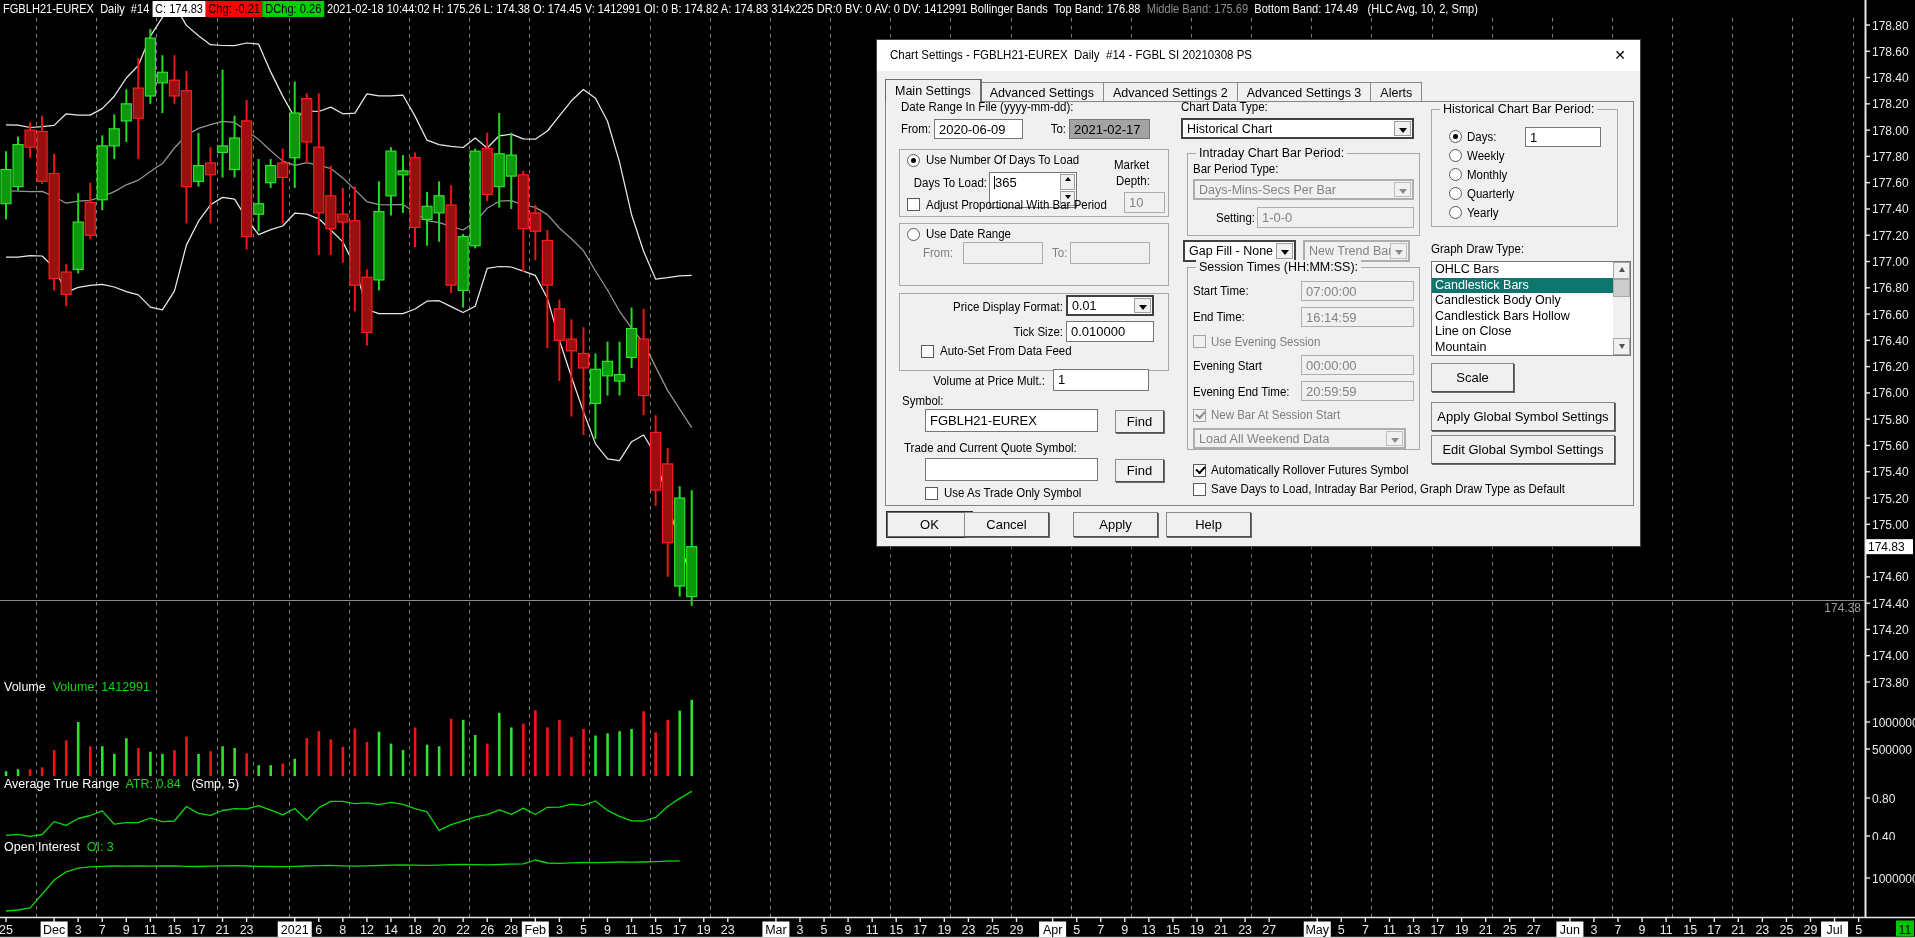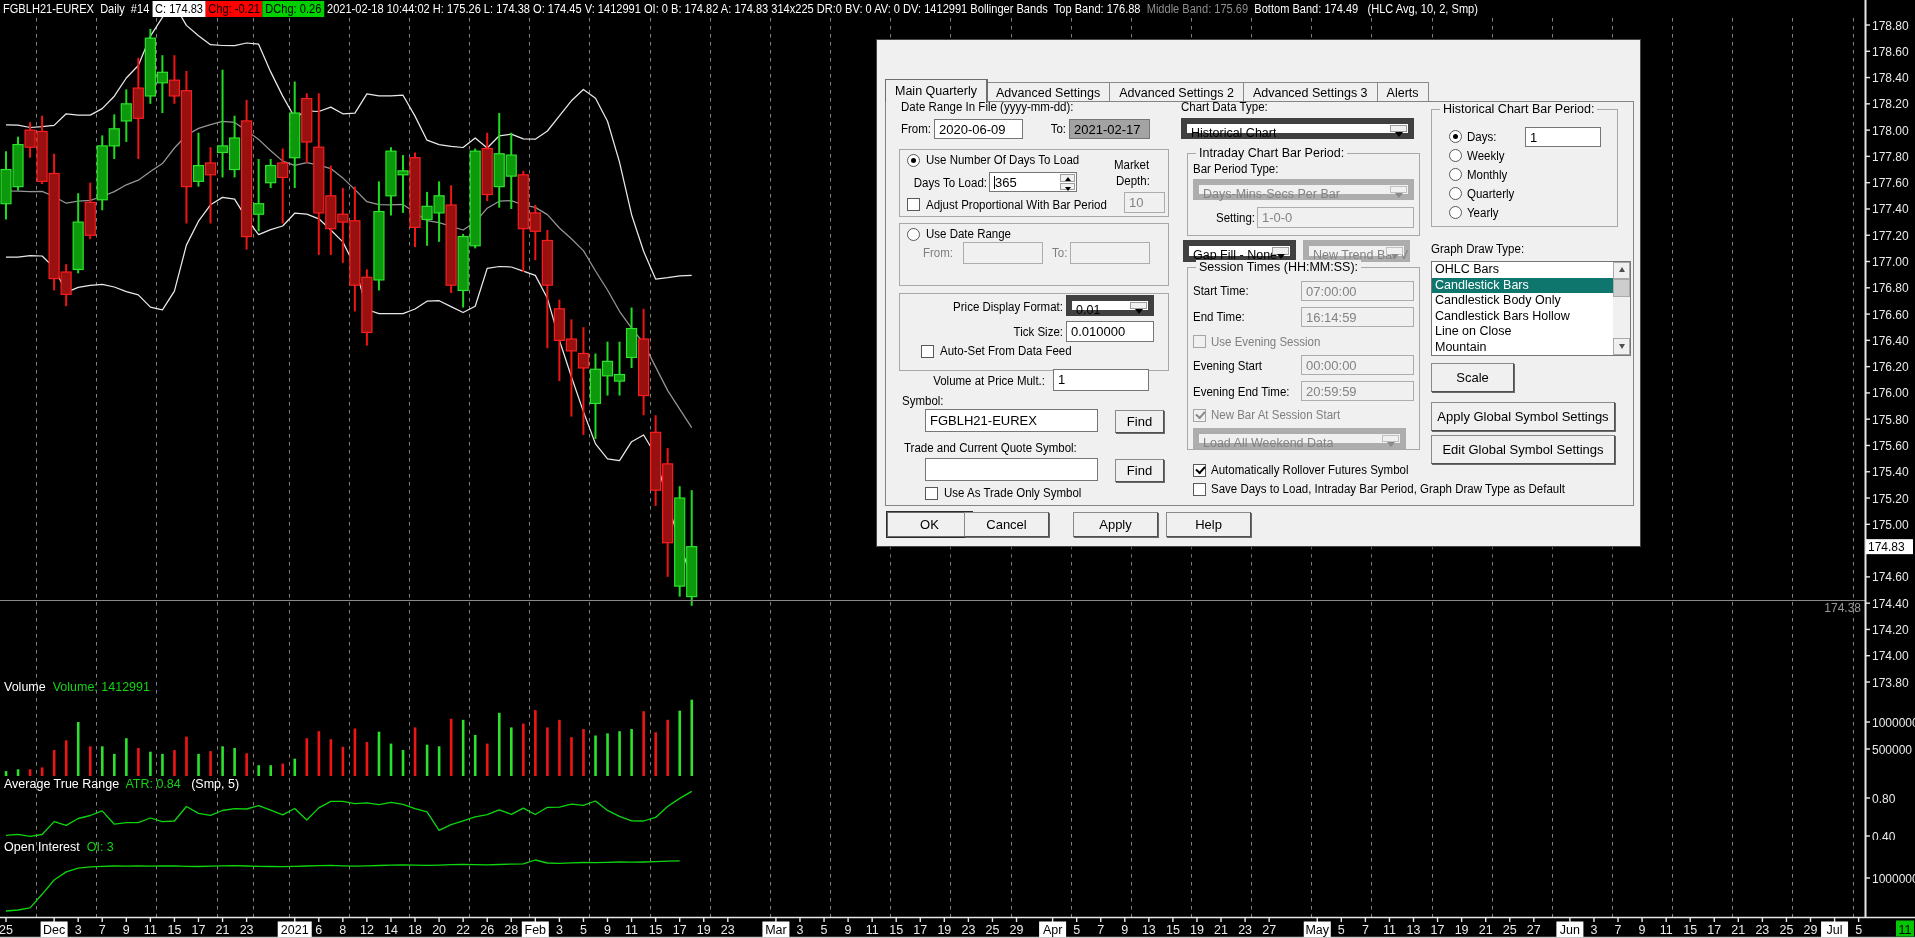--- a/index.html
+++ b/index.html
@@ -39,21 +39,21 @@
   .lbl.gray, .graytxt { color:#7e7e7e; }
   .lbl.r { text-align:right; }
   .groupbox { position:absolute; border:1px solid #a8a8a8; border-radius:0;
               box-shadow:inset 0 0 0 0 #fff; }
   .groupbox > .gb-label { position:absolute; top:-8px; left:8px; background:#f0f0f0; padding:0 3px;
                           white-space:nowrap; }
   .tbox { position:absolute; background:#fff; border:1px solid #767676; color:#000;
           font-size:13px; padding:2px 3px 0 4px; white-space:nowrap; overflow:hidden; }
   .tbox.dis { background:#f0f0f0; border-color:#adadad; color:#838383; }
   .tbox.grayed { background:#a3a3a3; }
-  .combo { position:absolute; background:#fff; border:6px solid #404040; }
+  .combo { position:absolute; background:#fff; border:2px solid #404040; }
   .combo .ctext { position:absolute; left:4px; top:2px; white-space:nowrap; overflow:hidden; }
   .combo .cbtn { position:absolute; right:1px; top:1px; bottom:1px; width:17px; background:#f0f0f0;
                  border:1px solid #9d9d9d; }
   .combo .cbtn:after { content:""; position:absolute; left:4px; top:6px; border:4px solid transparent;
                        border-top:5px solid #000; }
   .combo.dis { background:#f0f0f0; border-color:#adadad; }
   .combo.dis .ctext { color:#838383; }
   .combo.dis .cbtn { background:#f0f0f0; border-color:#c0c0c0; }
   .combo.dis .cbtn:after { border-top-color:#8a8a8a; }
   .radio { position:absolute; width:13px; height:13px; border-radius:50%; background:#fff;
@@ -547,41 +547,45 @@
       </g>
     </svg>
 
   <div id="info-bar"><span style="color: rgb(255, 255, 255);">FGBLH21-EUREX  Daily  #14 </span><span style="color: rgb(0, 0, 0); background: rgb(255, 255, 255); padding: 0px 3px;">C: 174.83</span><span style="color: rgb(0, 0, 0); background: rgb(254, 0, 0); padding: 0px 3px;">Chg: -0.21</span><span style="color: rgb(0, 0, 0); background: rgb(0, 207, 0); padding: 0px 3px;">DChg: 0.26</span><span style="color: rgb(255, 255, 255);"> 2021-02-18 10:44:02 H: 175.26 L: 174.38 O: 174.45 V: 1412991 OI: 0 B: 174.82 A: 174.83 314x225 DR:0 BV: 0 AV: 0 DV: 1412991 </span><span style="color: rgb(255, 255, 255);">Bollinger Bands</span><span style="color: rgb(255, 255, 255);">  Top Band: 176.88 </span><span style="color: rgb(143, 143, 143);"> Middle Band: 175.69 </span><span style="color: rgb(255, 255, 255);"> Bottom Band: 174.49 </span><span style="color: rgb(255, 255, 255);">  (HLC Avg, 10, 2, Smp)</span></div>
 
   <div class="region-label" style="left:4px; top:680px;"><span class="nm">Volume</span><span>  </span><span class="val">Volume: 1412991</span></div>
   <div class="region-label" style="left:4px; top:777px;"><span class="nm">Average True Range</span><span>  </span><span class="val">ATR: 0.84</span><span class="nm">   </span><span class="nm">(Smp, 5)</span></div>
   <div class="region-label" style="left:4px; top:840px;"><span class="nm">Open Interest</span><span>  </span><span class="val">OI: 3</span></div>
 
   <div id="dialog">
+    <div id="dlg-titlebar">
+      <div id="dlg-title">Chart Settings - FGBLH21-EUREX  Daily  #14 - FGBL SI 20210308 PS</div>
+      <div id="dlg-close">✕</div>
+    </div>
     <div class="tabrow">
-      <div class="tab active">Main Quarterly</div>
+      <div class="tab active">Main Settings</div>
       <div class="tab">Advanced Settings</div>
       <div class="tab">Advanced Settings 2</div>
       <div class="tab">Advanced Settings 3</div>
       <div class="tab">Alerts</div>
     </div>
     <div id="dlg-pane"></div>
     <div id="dlg-controls">
 
       <div class="lbl" style="left:24px; top:60px;">Date Range In File (yyyy-mm-dd):</div>
       <div class="lbl r" style="left:0px; top:82px; width:54px;">From:</div>
       <div class="tbox" style="left:57px; top:79px; width:89px; height:20px;">2020-06-09</div>
       <div class="lbl r" style="left:130px; top:82px; width:59px;">To:</div>
       <div class="tbox grayed" style="left:192px; top:79px; width:81px; height:20px;">2021-02-17</div>
 
       <div class="groupbox" style="left:22px; top:109px; width:270px; height:68px;"></div>
       <div class="radio sel" style="left:30px; top:114px;"></div>
       <div class="lbl" style="left:49px; top:113px;">Use Number Of Days To Load</div>
       <div class="lbl r" style="left:20px; top:136px; width:90px;">Days To Load:</div>
-      <div class="tbox" style="left:112px; top:132px; width:88px; height:20px;"><span class="caret"></span><span>365</span><span class="spin">
+      <div class="tbox" style="left:112px; top:132px; width:88px; height:36px;"><span class="caret"></span><span>365</span><span class="spin">
             <i class="up"></i>
             <i class="dn"></i>
           </span></div>
       <div class="lbl" style="left:237px; top:118px;">Market</div>
       <div class="lbl" style="left:239px; top:134px;">Depth:</div>
       <div class="tbox dis" style="left:247px; top:152px; width:41px; height:21px;">10</div>
       <div class="cbox" style="left:30px; top:158px;"></div>
       <div class="lbl" style="left:49px; top:158px;">Adjust Proportional With Bar Period</div>
 
       <div class="groupbox" style="left:22px; top:183px; width:270px; height:63px;"></div>

